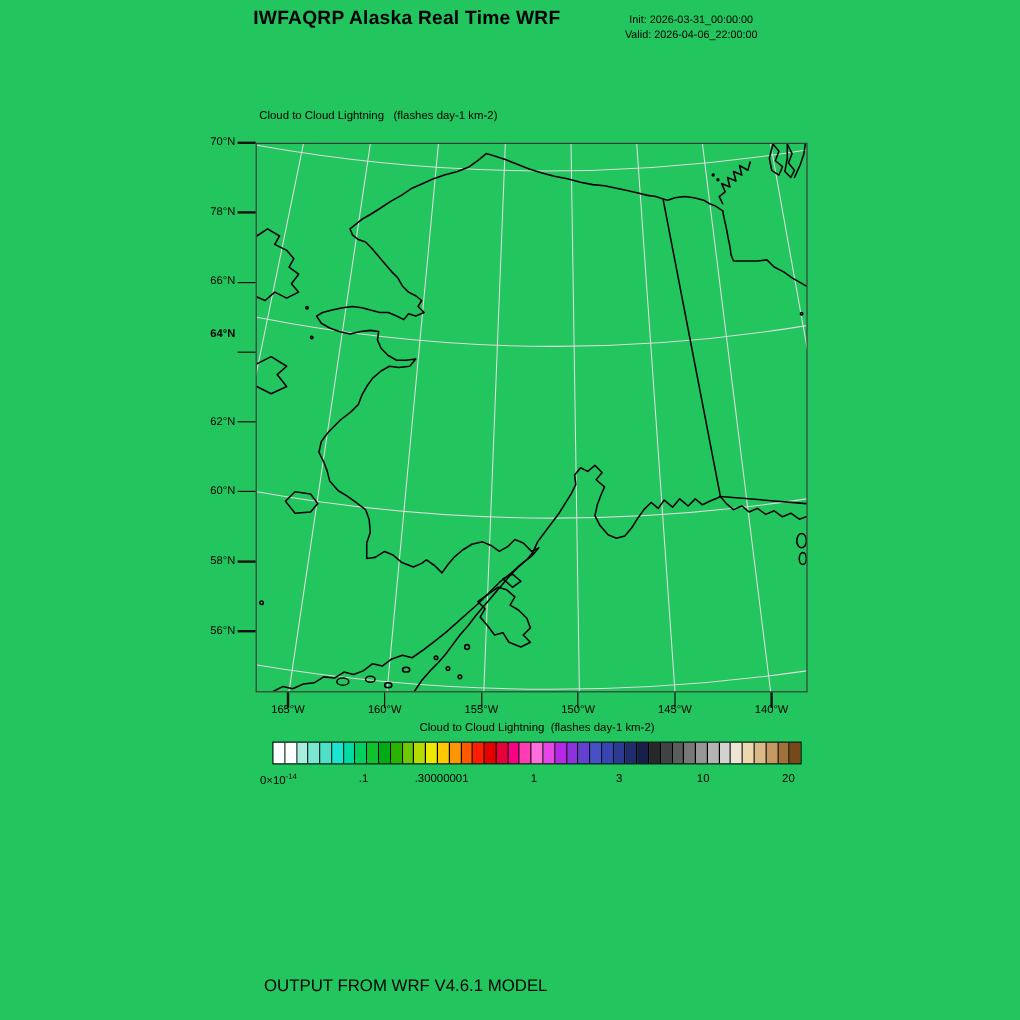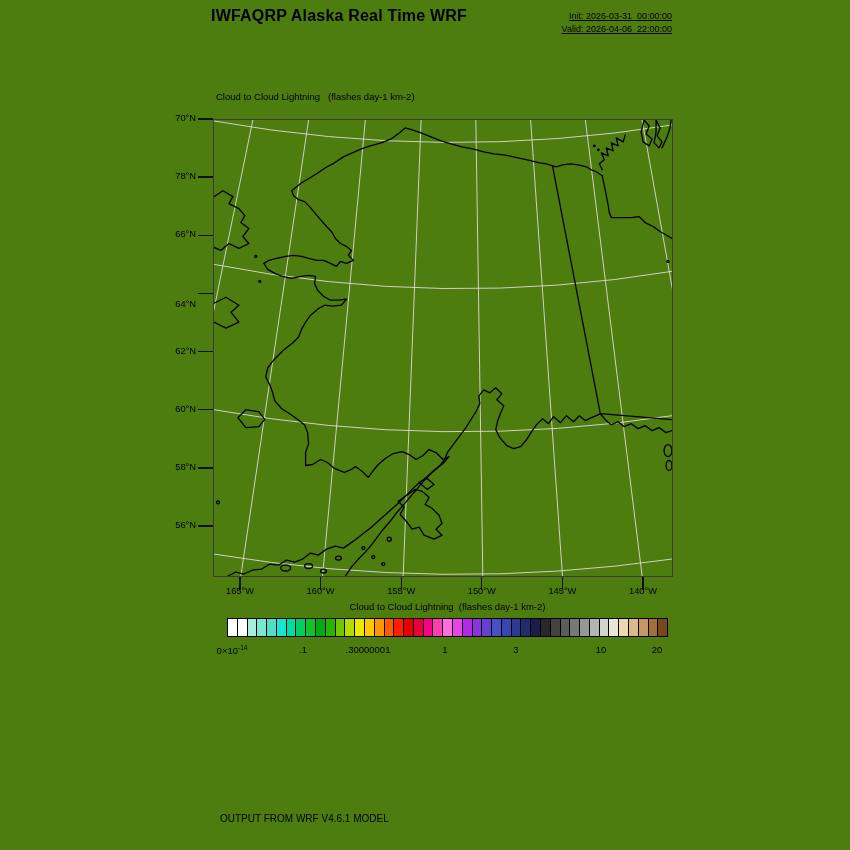--- a/index.html
+++ b/index.html
@@ -1,34 +1,34 @@
 <!DOCTYPE html>
 <html><head>
 <meta charset="utf-8">
 <style>
   html,body{margin:0;padding:0;background:#fff;}
-  #page{position:relative;width:850px;height:850px;background:#4d7c0f;overflow:hidden;
+  #page{position:relative;width:850px;height:850px;background:#22c55e;overflow:hidden;
         font-family:"Liberation Sans",sans-serif;color:#000;}
   .abs{position:absolute;}
   #main-title{left:211px;top:7px;font-size:16px;font-weight:bold;letter-spacing:0.2px;}
-  #init-block{left:480px;top:10px;width:192px;text-align:right;font-size:9px;line-height:13px;text-decoration:underline;}
+  #init-block{left:480px;top:10px;width:192px;text-align:center;font-size:9px;line-height:13px;}
   #map-subtitle{left:216px;top:91px;font-size:9.5px;white-space:pre;}
   #map-frame{left:213px;top:119px;width:460px;height:458px;border:1.6px solid #3c3c3c;box-sizing:border-box;}
   #map-frame svg{display:block;width:100%;height:100%;}
   .lat-label{position:absolute;left:163px;width:33px;text-align:right;font-size:9.3px;}
   .lat-tick{position:absolute;left:198px;width:15px;height:1.4px;background:#111;}
   .lon-label{position:absolute;width:52px;text-align:center;font-size:9.3px;}
   .lon-tick{position:absolute;width:1.4px;height:13px;background:#111;top:577px;}
   #cb-title{left:227px;top:601px;width:441px;text-align:center;font-size:9.5px;white-space:pre;}
   #colorbar{left:227px;top:618px;width:441px;height:19px;display:flex;border:1.2px solid #000;box-sizing:border-box;}
   .cb-cell{flex:1 1 0;border-right:1.2px solid #000;}
   .cb-cell:last-child{border-right:none;}
   .cb-tick{position:absolute;top:644px;width:90px;text-align:center;font-size:9.5px;}
   .cb-tick sup{font-size:6.5px;}
-  #footer-line1{left:220px;top:813px;font-size:10px;}
+  #footer-line1{left:220px;top:813px;font-size:14px;}
   #footer-line2{left:220px;top:826px;font-size:9px;}
 </style>
 </head>
 <body>
 
 <div id="page">
 
   <div id="main-title" class="abs">IWFAQRP Alaska Real Time WRF</div>
 
   <div id="init-block" class="abs">
@@ -92,21 +92,21 @@
   </div>
 
   <div id="lat-axis">
       <div class="lat-tick abs" style="top: 118.3px;"></div>
       <div class="lat-label abs" style="top: 113px;">70°N</div>
       <div class="lat-tick abs" style="top: 176.443px;"></div>
       <div class="lat-label abs" style="top: 171.143px;">78°N</div>
       <div class="lat-tick abs" style="top: 234.586px;"></div>
       <div class="lat-label abs" style="top: 229.286px;">66°N</div>
       <div class="lat-tick abs" style="top: 292.729px;"></div>
-      <div class="lat-label abs" style="top: 299px;">64°N</div>
+      <div class="lat-label abs" style="top: 273px; font-weight: bold;">64°N</div>
       <div class="lat-tick abs" style="top: 350.872px;"></div>
       <div class="lat-label abs" style="top: 345.572px;">62°N</div>
       <div class="lat-tick abs" style="top: 409.015px;"></div>
       <div class="lat-label abs" style="top: 403.715px; text-align: right;">60°N</div>
       <div class="lat-tick abs" style="top: 467.158px;"></div>
       <div class="lat-label abs" style="top: 461.858px;">58°N</div>
       <div class="lat-tick abs" style="top: 525.301px;"></div>
       <div class="lat-label abs" style="top: 520.001px;">56°N</div>
     </div>
   <div id="lon-axis">
@@ -171,18 +171,18 @@
       <div class="cb-cell" style="background: rgb(196, 151, 99);"></div>
       <div class="cb-cell" style="background: rgb(160, 113, 60);"></div>
       <div class="cb-cell" style="background: rgb(119, 72, 26);"></div>
     </div>
 
   <div class="abs cb-tick" style="left:187px;"><span>0×10</span><sup>-14</sup></div>
   <div class="abs cb-tick" style="left:258px;">.1</div>
   <div class="abs cb-tick" style="left:323px;">.30000001</div>
   <div class="abs cb-tick" style="left:400px;">1</div>
   <div class="abs cb-tick" style="left:471px;">3</div>
-  <div class="abs cb-tick" style="left:556px;">10</div>
+  <div class="abs cb-tick" style="left:541px;">10</div>
   <div class="abs cb-tick" style="left:612px;">20</div>
 
   <div id="footer-line1" class="abs">OUTPUT FROM WRF V4.6.1 MODEL</div>
 
 </div>
 
 </body></html>

